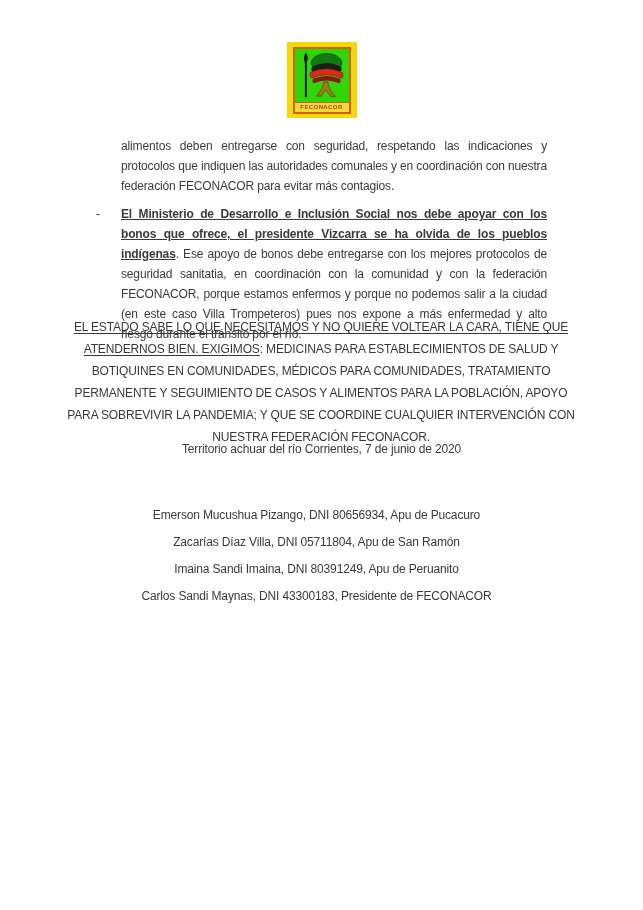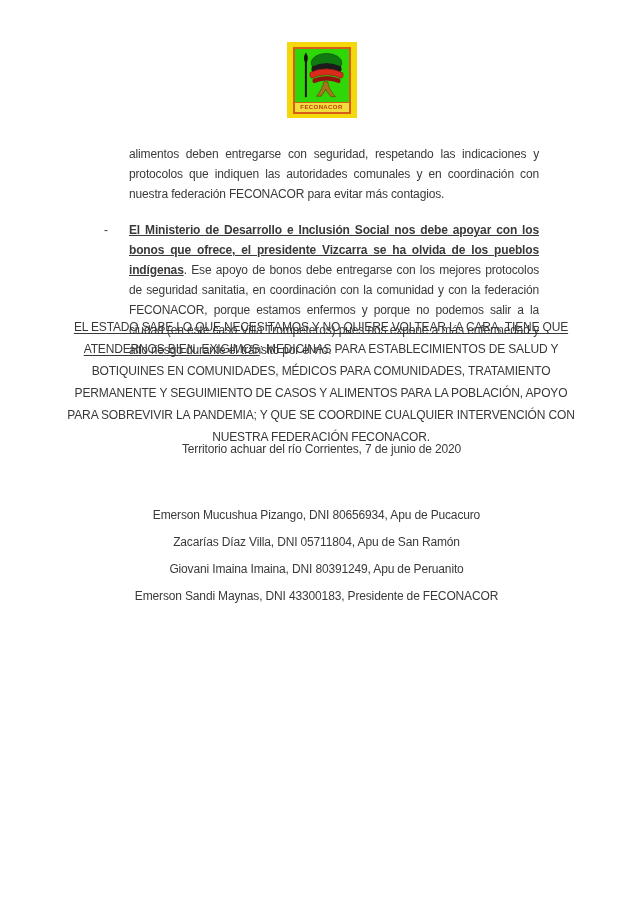--- a/index.html
+++ b/index.html
@@ -53,21 +53,21 @@
   
   .bullets {
     position:absolute;
     top:128px; left:113px;
     width:442px;
     font-size:12px;
     letter-spacing:-0.15px;
     line-height:20px;
     text-align:justify;
   }
-  .bullet-item { position:relative; margin:16px; padding:0; }
+  .bullet-item { position:relative; margin:8px; padding:0; }
   .bullet-marker {
     position:absolute;
     left:-25px; top:0;
     width:20px;
     text-align:left;
   }
   .bold-run { font-weight:bold;text-decoration:underline; }
 
   
   .demand {
@@ -144,17 +144,17 @@
 
   <p class="demand">
     <span class="underline-run">EL ESTADO SABE LO QUE NECESITAMOS Y NO QUIERE VOLTEAR LA CARA, TIENE QUE ATENDERNOS BIEN. EXIGIMOS</span><span>: MEDICINAS PARA ESTABLECIMIENTOS DE SALUD Y BOTIQUINES EN COMUNIDADES, MÉDICOS PARA COMUNIDADES, TRATAMIENTO PERMANENTE Y SEGUIMIENTO DE CASOS Y ALIMENTOS PARA LA POBLACIÓN, APOYO PARA SOBREVIVIR LA PANDEMIA; Y QUE SE COORDINE CUALQUIER INTERVENCIÓN CON NUESTRA FEDERACIÓN FECONACOR.</span>
   </p>
 
   <p class="dateline">Territorio achuar del río Corrientes, 7 de junio de 2020</p>
 
   <div class="signatories">
     <p>Emerson Mucushua Pizango, DNI 80656934, Apu de Pucacuro</p>
     <p>Zacarías Díaz Villa, DNI 05711804, Apu de San Ramón</p>
-    <p>Giovani Imaina Imaina, DNI 80391249, Apu de Peruanito</p>
-    <p>Emerson Sandi Maynas, DNI 43300183, Presidente de FECONACOR</p>
+    <p>Imaina Sandi Imaina, DNI 80391249, Apu de Peruanito</p>
+    <p>Carlos Sandi Maynas, DNI 43300183, Presidente de FECONACOR</p>
   </div>
 
 </div>
 
 </body></html>

